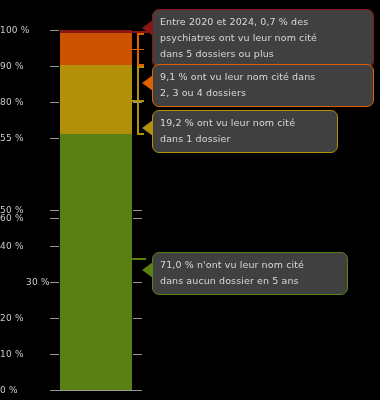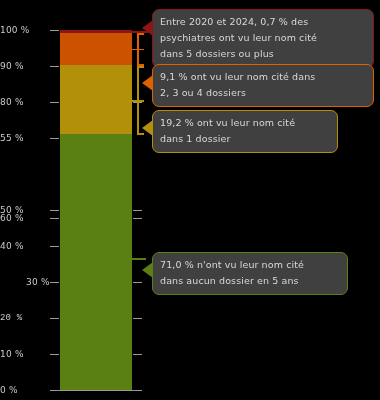--- a/index.html
+++ b/index.html
@@ -108,21 +108,21 @@
       <div class="tick-label" style="left:0;width:46px;">40 %</div>
       <div class="tick-left"></div>
     </div>
 
     <div class="tick-row" style="top:277px;">
       <div class="tick-label" style="left:0;width:46px;margin-left:26px;">30 %</div>
       <div class="tick-left"></div>
       <div class="tick-right"></div>
     </div>
 
-    <div class="tick-row" style="top:313px;font-family:Liberation Mono, monospace;">
+    <div class="tick-row" style="top:313px;">
       <div class="tick-label" style="left:0;width:46px;">20 %</div>
       <div class="tick-left"></div>
       <div class="tick-right"></div>
     </div>
 
     <div class="tick-row" style="top:349px;">
       <div class="tick-label" style="left:0;width:46px;">10 %</div>
       <div class="tick-left"></div>
       <div class="tick-right"></div>
     </div>

